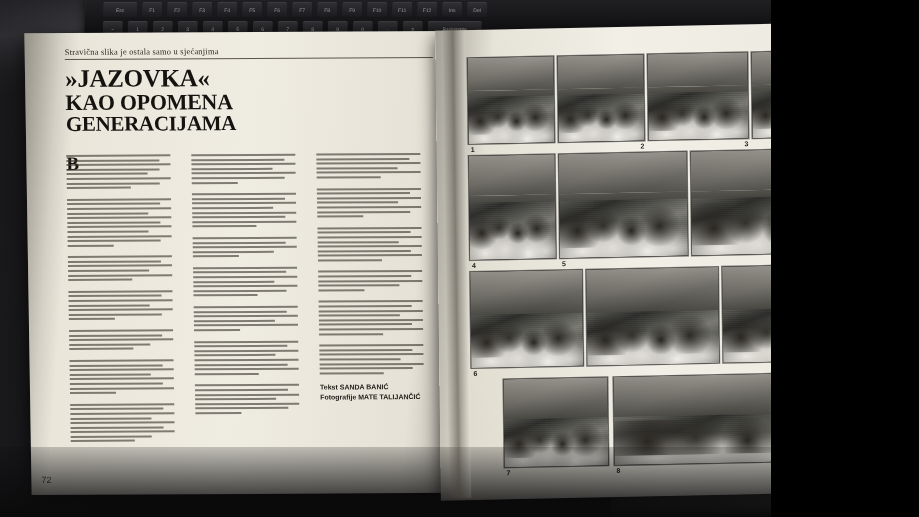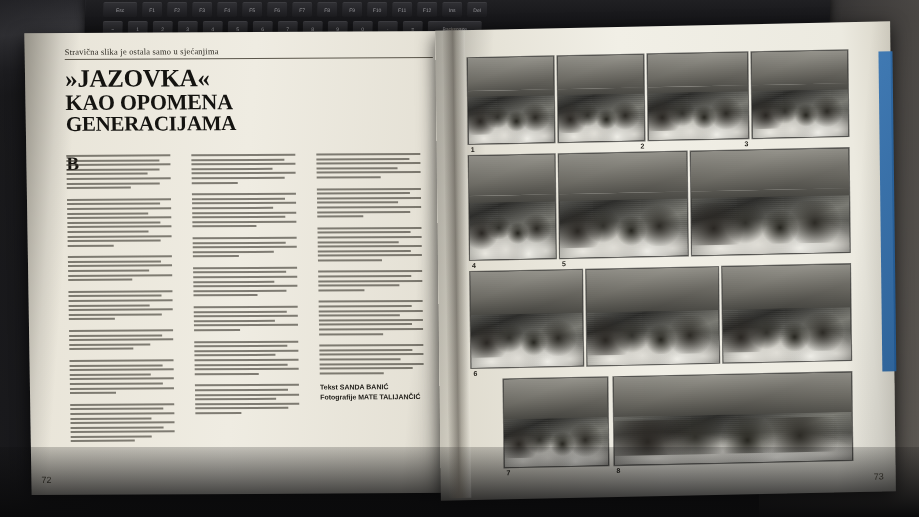--- a/index.html
+++ b/index.html
@@ -8,21 +8,21 @@
     background: #000;
   }
   body {
     width: 919px;
     height: 517px;
     overflow: hidden;
     font-family: "Liberation Serif", serif;
   }
   .scene {
     position: relative;
-    width: 919px;
+    width: 771px;
     height: 517px;
     background: #1a1a1c;
     overflow: hidden;
   }
   
   .desk {
     position: absolute;
     left: 0; top: 0;
     width: 919px; height: 517px;
     background:

